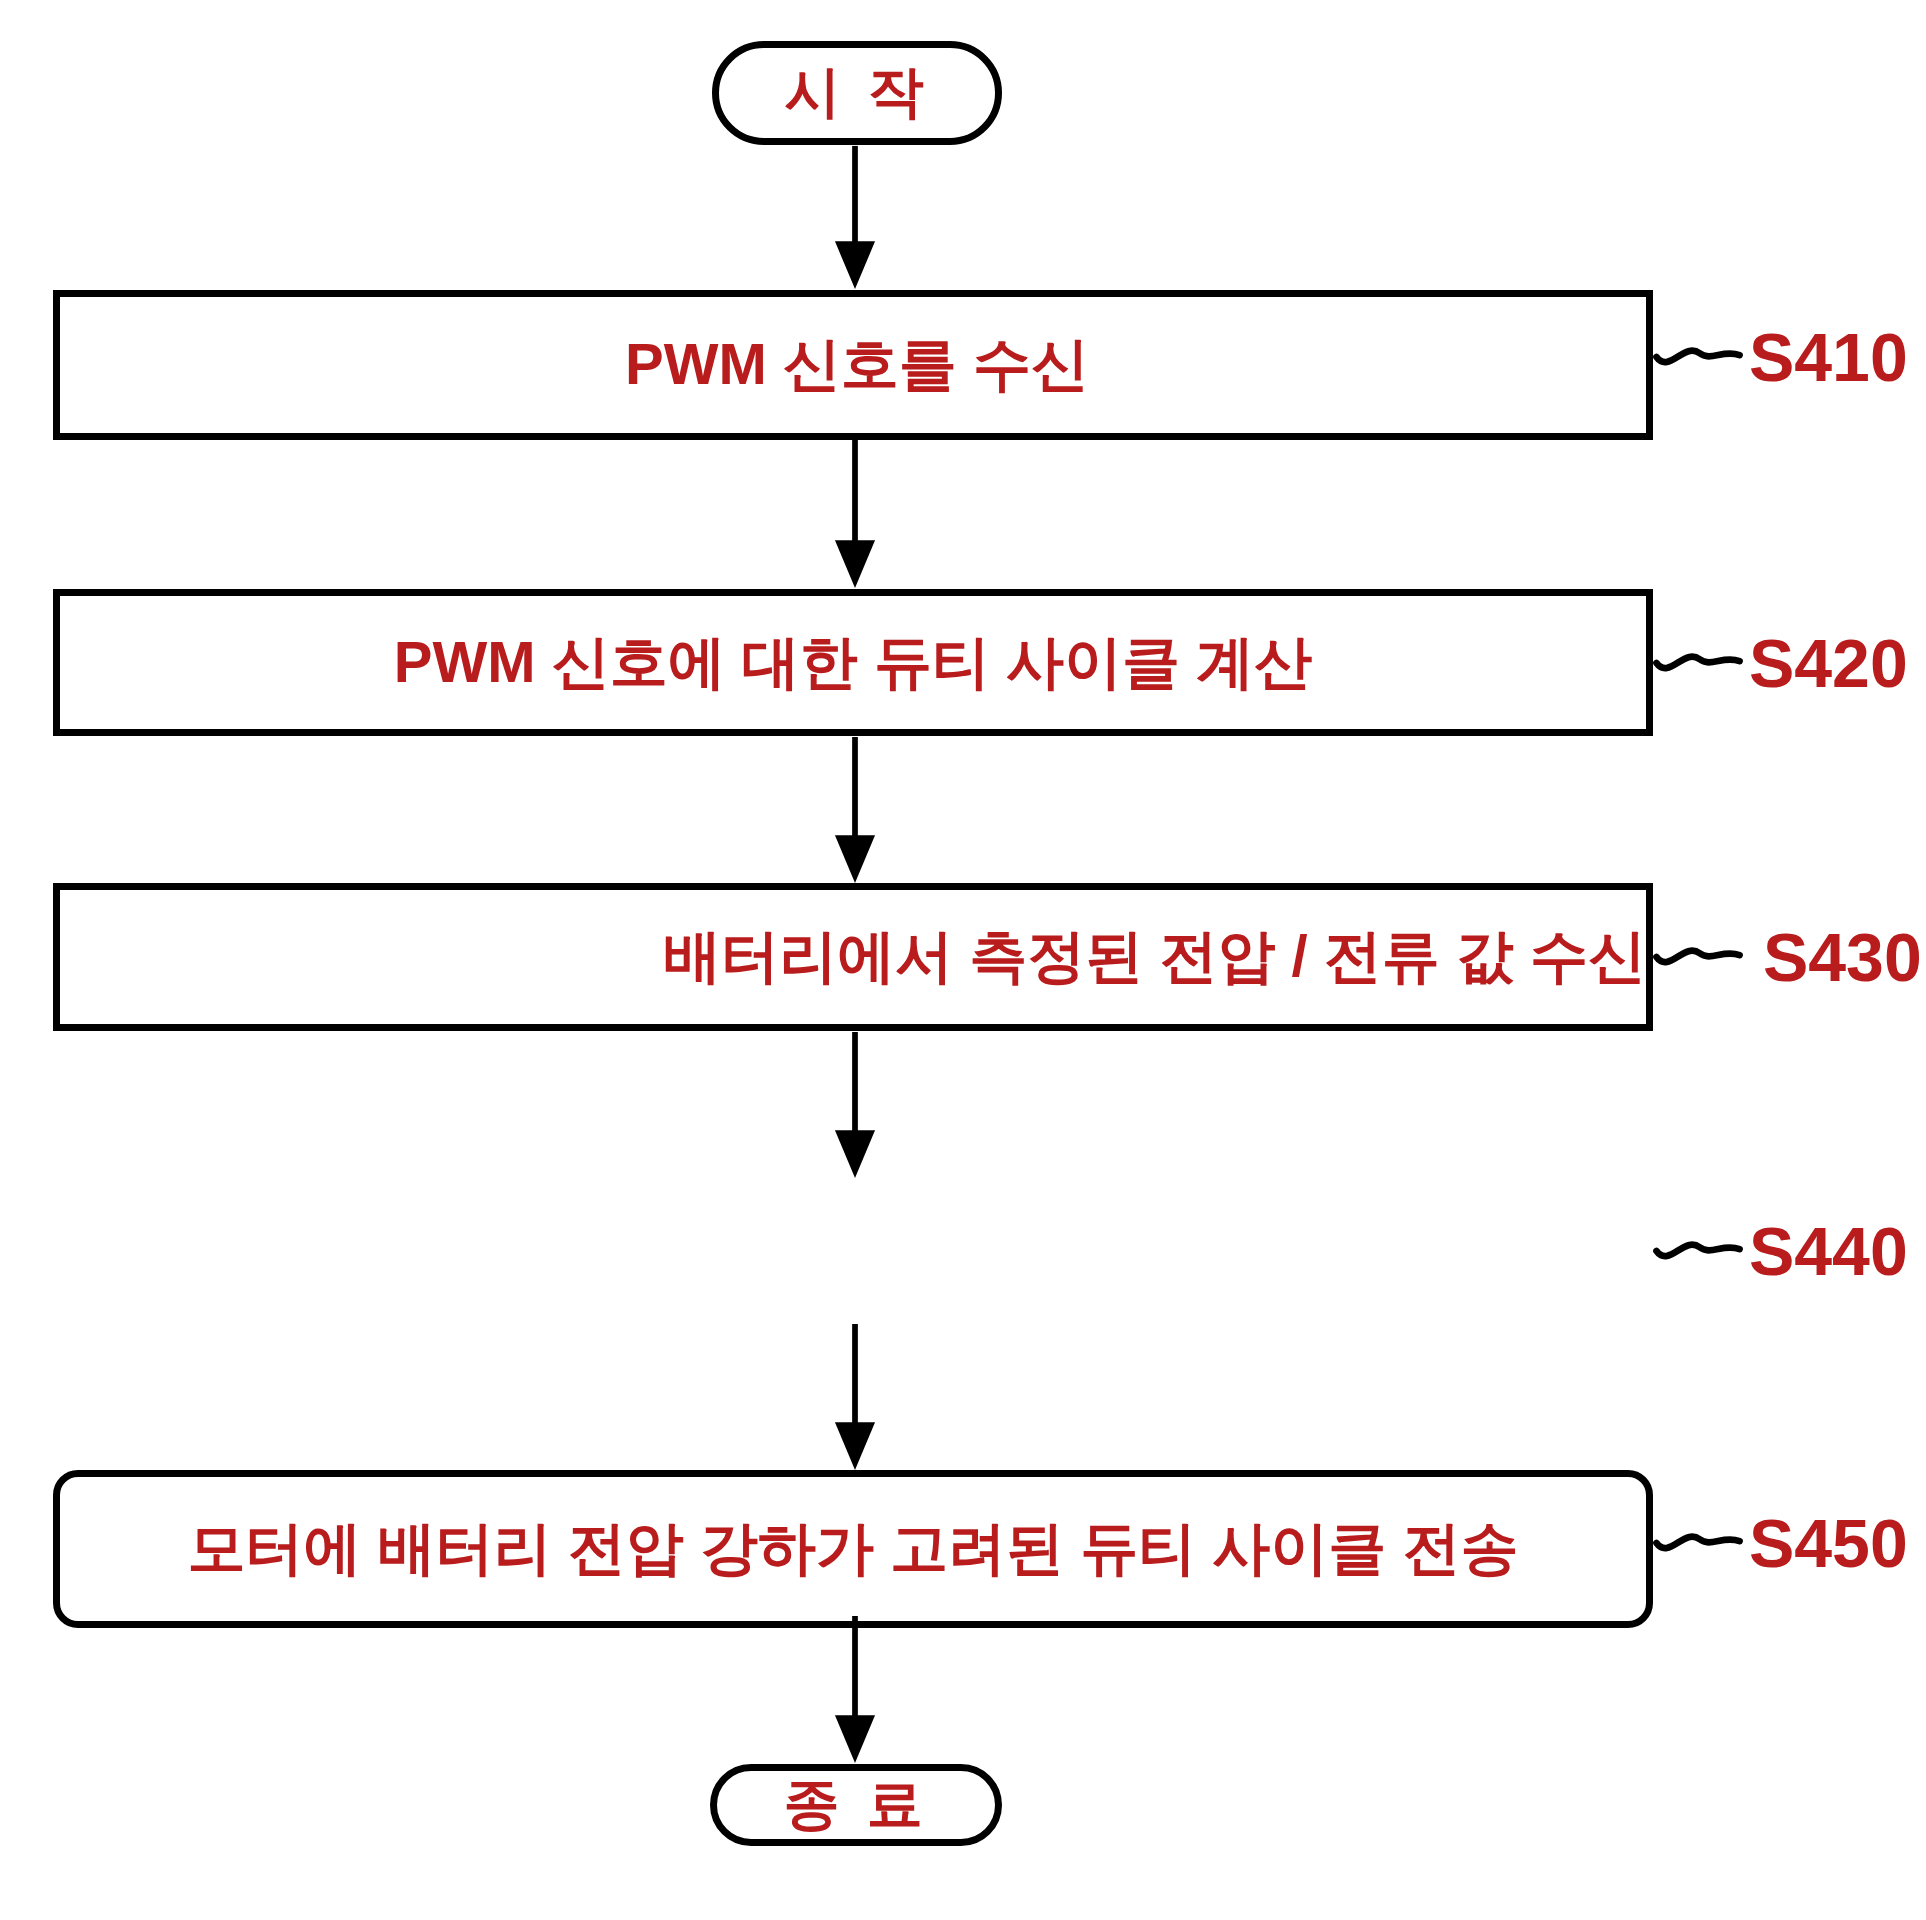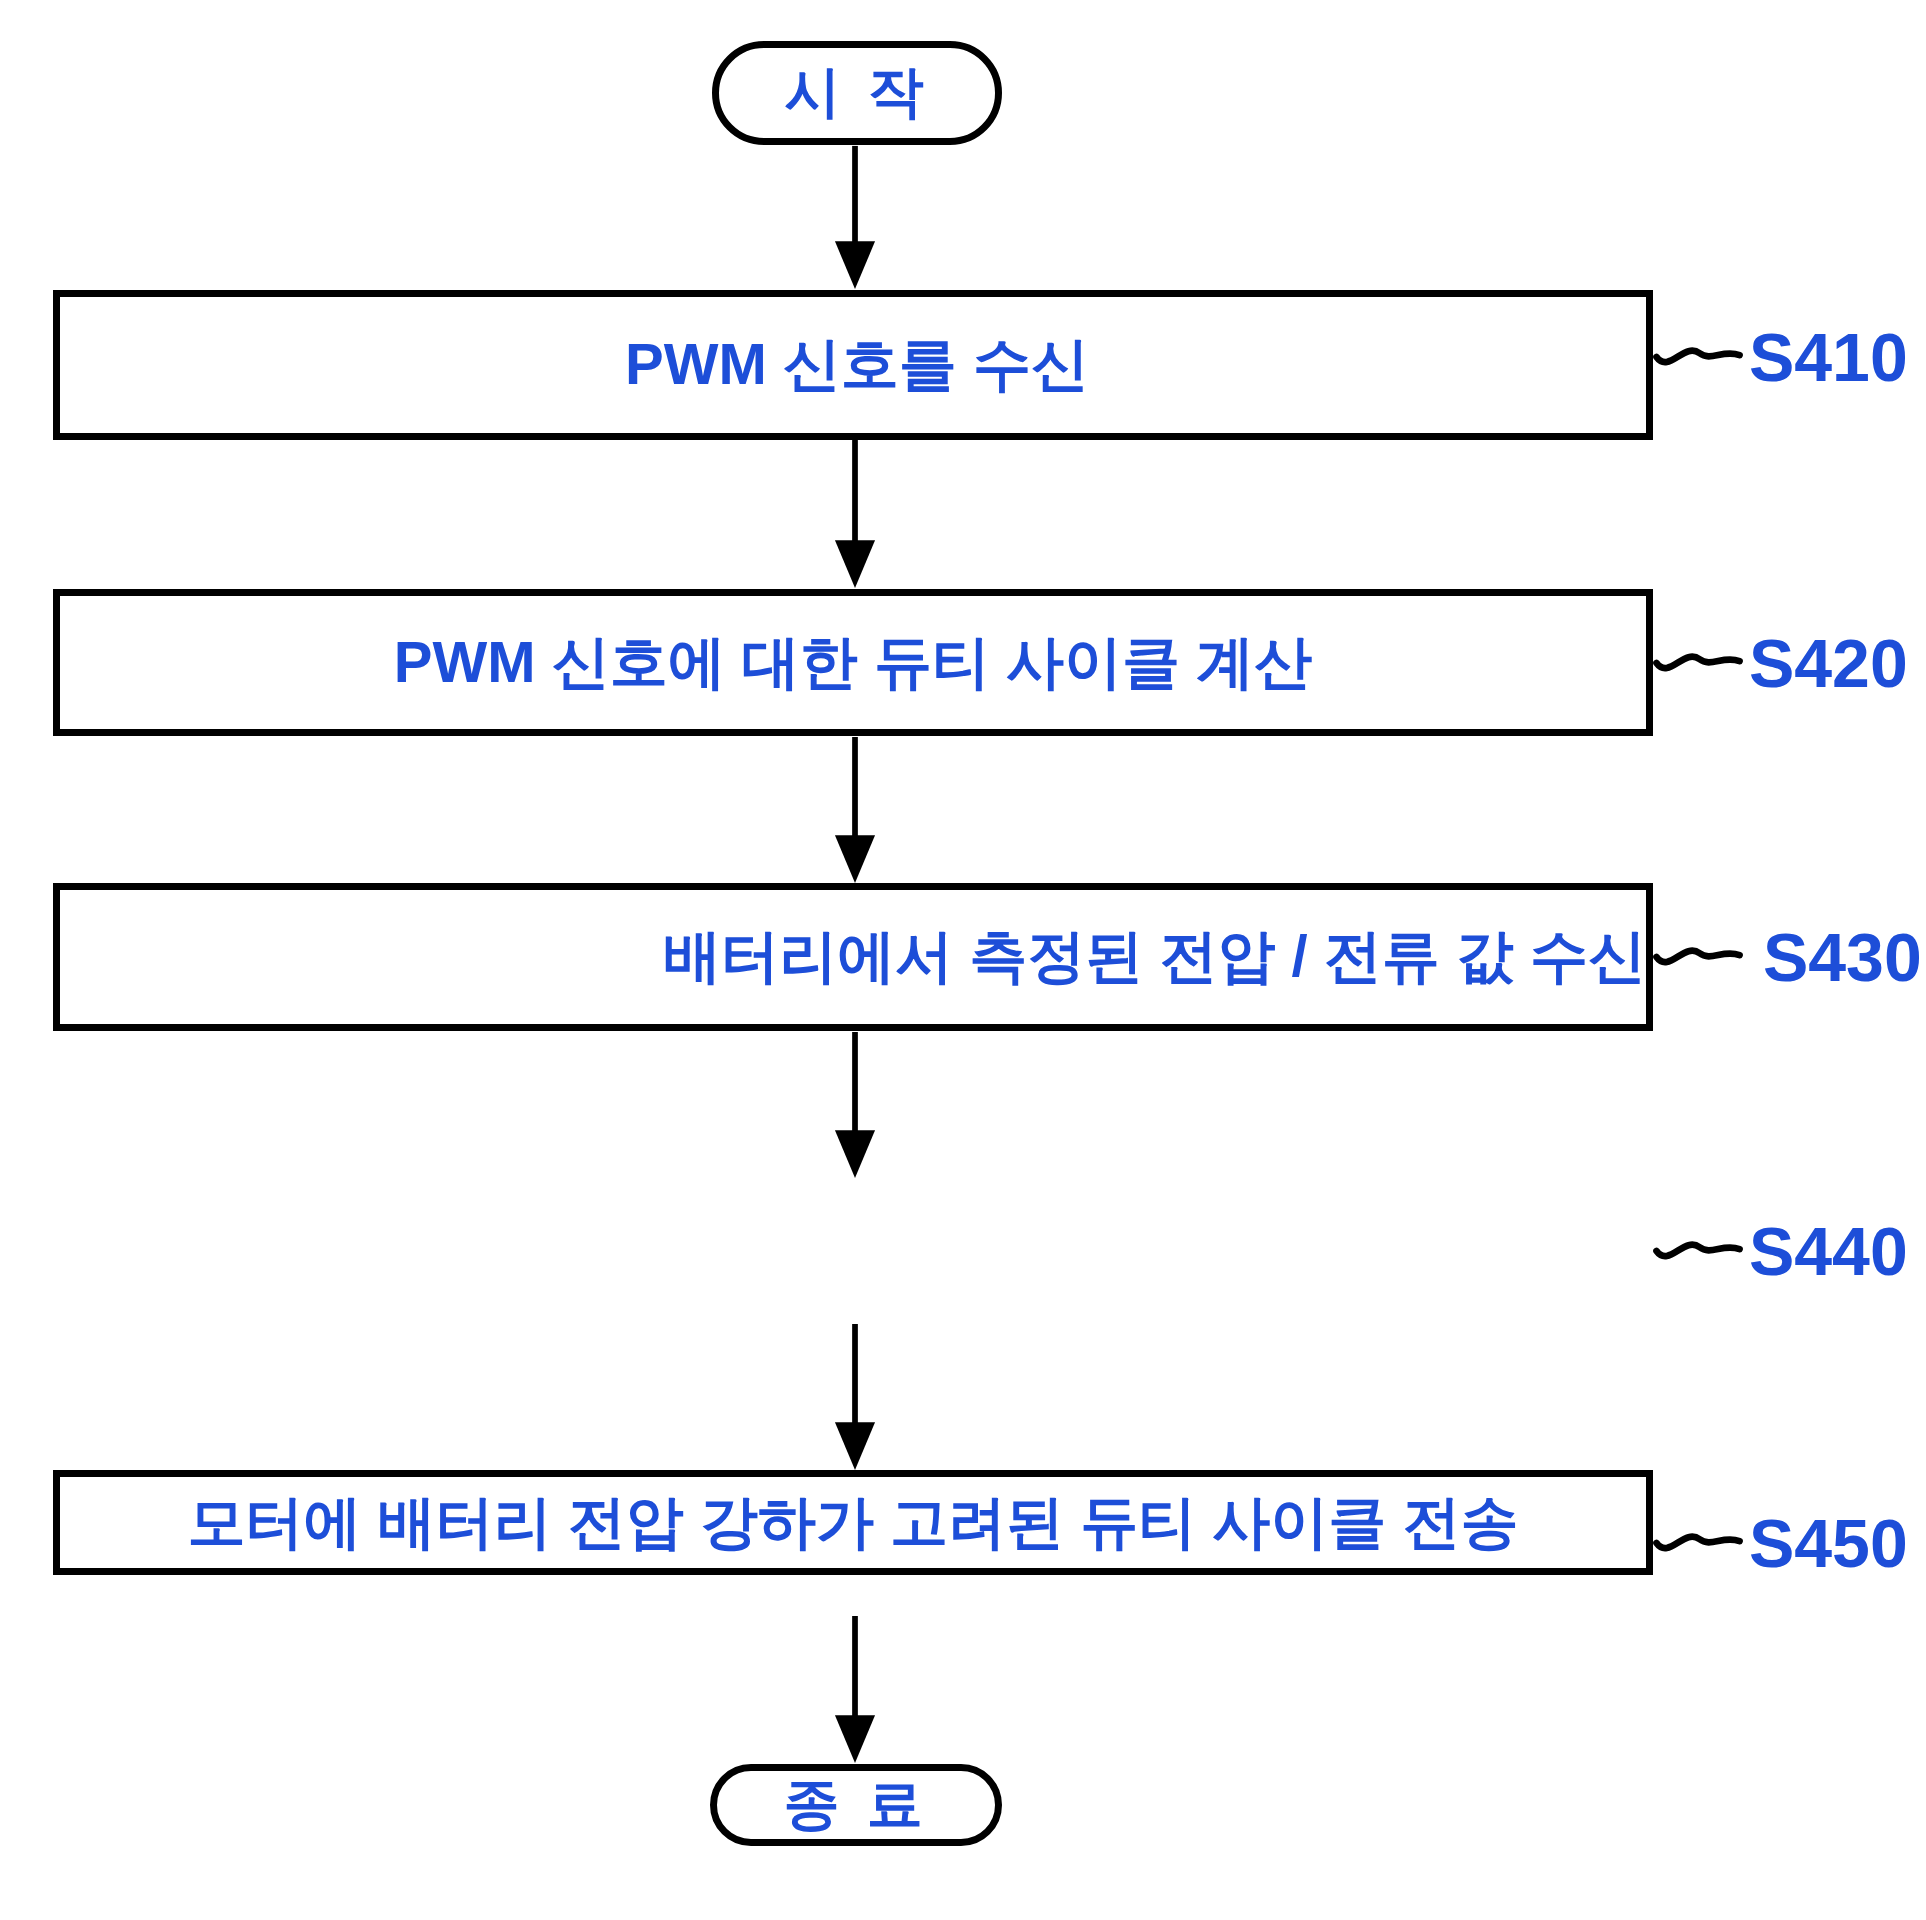--- a/index.html
+++ b/index.html
@@ -5,21 +5,21 @@
   html, body {
     margin: 0;
     padding: 0;
   }
   .canvas {
     position: relative;
     width: 1926px;
     height: 1920px;
     background: #ffffff;
     font-family: "Liberation Sans", "DejaVu Sans", sans-serif;
-    color: #1d4ed8;
+    color: #b91c1c;
     overflow: hidden;
   }
   .terminal {
     position: absolute;
     box-sizing: border-box;
     border: 7.7px solid #000000;
     border-radius: 58px;
     background: #ffffff;
     display: flex;
     align-items: center;
@@ -153,21 +153,21 @@
       <path d="M3,22 C16,40 32,6 48,18 C60,27 72,14 90,20"></path>
     </svg>
     <span class="ref-text">S440</span>
   </div>
 
   <svg class="arrow" style="left:834px; top:1323px;" width="42" height="148" viewBox="0 0 44 153">
     <line class="arrow-line" x1="22" y1="0" x2="22" y2="105"></line>
     <polygon class="arrow-head" points="1,103 43,103 22,153"></polygon>
   </svg>
 
-  <div class="process-box" style="top:1470px; height:105px;">
+  <div class="process-box" style="top:1470px; height:158px;border-radius:25px;">
     <span class="box-text">모터에 배터리 전압 강하가 고려된 듀티 사이클 전송</span>
   </div>
   <div class="step-ref" style="top:1470px; height:145px;">
     <svg class="squiggle" width="92" height="42" viewBox="0 0 95 44">
       <path d="M3,22 C16,40 32,6 48,18 C60,27 72,14 90,20"></path>
     </svg>
     <span class="ref-text">S450</span>
   </div>
 
   <svg class="arrow" style="left:834px; top:1615px;" width="42" height="149" viewBox="0 0 44 154">

